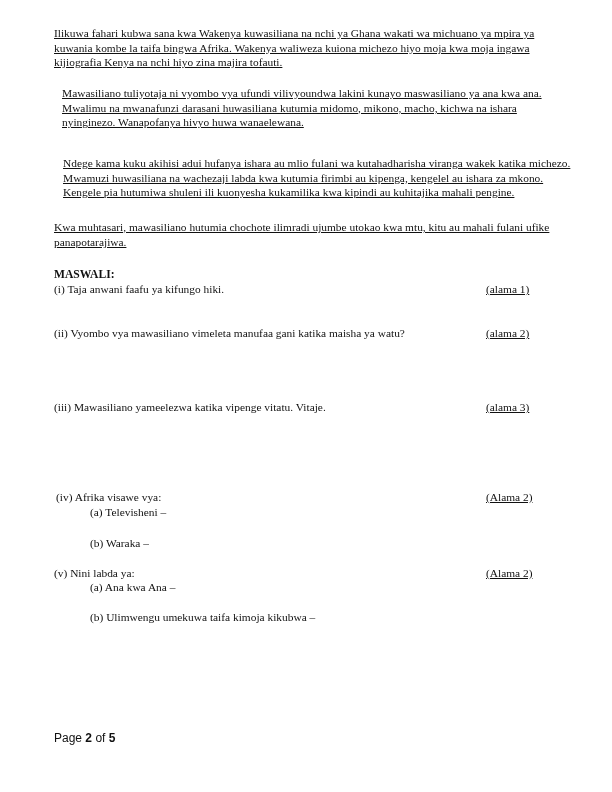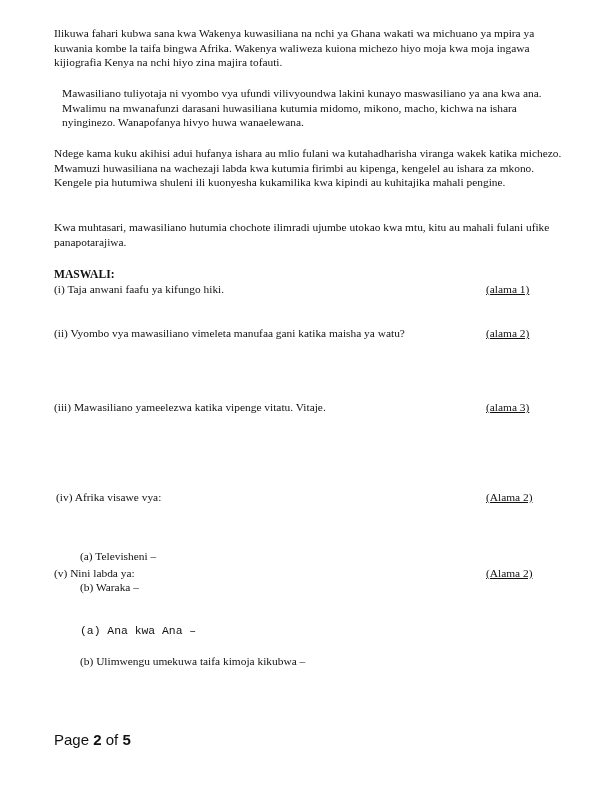--- a/index.html
+++ b/index.html
@@ -1,37 +1,37 @@
 <!DOCTYPE html>
 <html><head>
 <meta charset="utf-8">
 <style>
   html, body { margin: 0; padding: 0; background: #ffffff; }
   body { width: 612px; height: 792px; position: relative; overflow: hidden;
          font-family: "Liberation Serif", serif; color: #111; font-size: 11.4px; }
   .para { position: absolute; left: 54px; width: 510px; line-height: 14.6px; }
-  .para p { margin: 0; }
+  .para p { margin: 0; text-decoration: underline; }
   .heading { position: absolute; left: 54px; top: 268px; font-weight: bold; font-size: 11.6px; }
   .q { position: absolute; left: 54px; width: 490px; }
   .q .text { position: absolute; left: 0; white-space: nowrap; }
   .q .marks { position: absolute; left: 432px; white-space: nowrap; text-decoration: underline; }
-  .sub { position: absolute; left: 80px; white-space: nowrap; margin-top: 44px; }
-  .footer { position: absolute; left: 54px; top: 731px; font-family: "Liberation Sans", sans-serif; font-size: 15px; }
+  .sub { position: absolute; left: 90px; white-space: nowrap; }
+  .footer { position: absolute; left: 54px; top: 731px; font-family: "Liberation Sans", sans-serif; font-size: 12px; }
   .footer b { font-weight: bold; }
 </style>
 </head>
 <body>
 
 <div class="para" style="top:26px;">
     <p>Ilikuwa fahari kubwa sana kwa Wakenya kuwasiliana na nchi ya Ghana wakati wa michuano ya mpira ya kuwania kombe la taifa bingwa Afrika.  Wakenya waliweza kuiona michezo hiyo moja kwa moja ingawa kijiografia Kenya na nchi hiyo zina majira tofauti.</p>
   </div>
 <div class="para" style="top:86px;margin-left:8px;">
     <p>Mawasiliano tuliyotaja ni vyombo vya ufundi vilivyoundwa lakini kunayo maswasiliano ya ana kwa ana.  Mwalimu na mwanafunzi darasani huwasiliana kutumia midomo, mikono, macho, kichwa na ishara nyinginezo.  Wanapofanya hivyo huwa wanaelewana.</p>
   </div>
-<div class="para" style="top:146px;">
+<div class="para" style="top:156px;margin-left:9px;">
     <p>Ndege kama kuku akihisi adui hufanya ishara au mlio fulani wa kutahadharisha viranga wakek katika michezo.  Mwamuzi huwasiliana na wachezaji labda kwa kutumia firimbi au kipenga, kengelel au ishara za mkono.  Kengele pia hutumiwa shuleni ili kuonyesha kukamilika kwa kipindi au kuhitajika mahali pengine.</p>
   </div>
 <div class="para" style="top:220px;">
     <p>Kwa muhtasari, mawasiliano hutumia chochote ilimradi ujumbe utokao kwa mtu, kitu au mahali fulani ufike panapotarajiwa.</p>
   </div>
 
 <div class="heading">MASWALI:</div>
 
 <div class="q" style="top:283px;">
   <span class="text">(i)  Taja anwani faafu ya kifungo hiki.</span>
@@ -49,16 +49,16 @@
   <span class="text" style="left:2px;"> (iv)  Afrika visawe vya:</span>
   <span class="marks">(Alama 2)</span>
 </div>
 <div class="sub" style="top:506px;">(a)  Televisheni –</div>
 <div class="sub" style="top:537px;text-align:center;">(b)  Waraka –</div>
 
 <div class="q" style="top:567px;">
   <span class="text">(v)  Nini labda ya:</span>
   <span class="marks">(Alama 2)</span>
 </div>
-<div class="sub" style="top:581px;font-family:Liberation Mono, monospace;">(a)  Ana kwa Ana –</div>
+<div class="sub" style="top:581px;">(a)  Ana kwa Ana –</div>
 <div class="sub" style="top:611px;">(b)  Ulimwengu umekuwa taifa kimoja kikubwa –</div>
 
 <div class="footer"><span>Page </span><b>2</b><span> of </span><b>5</b></div>
 
 </body></html>

